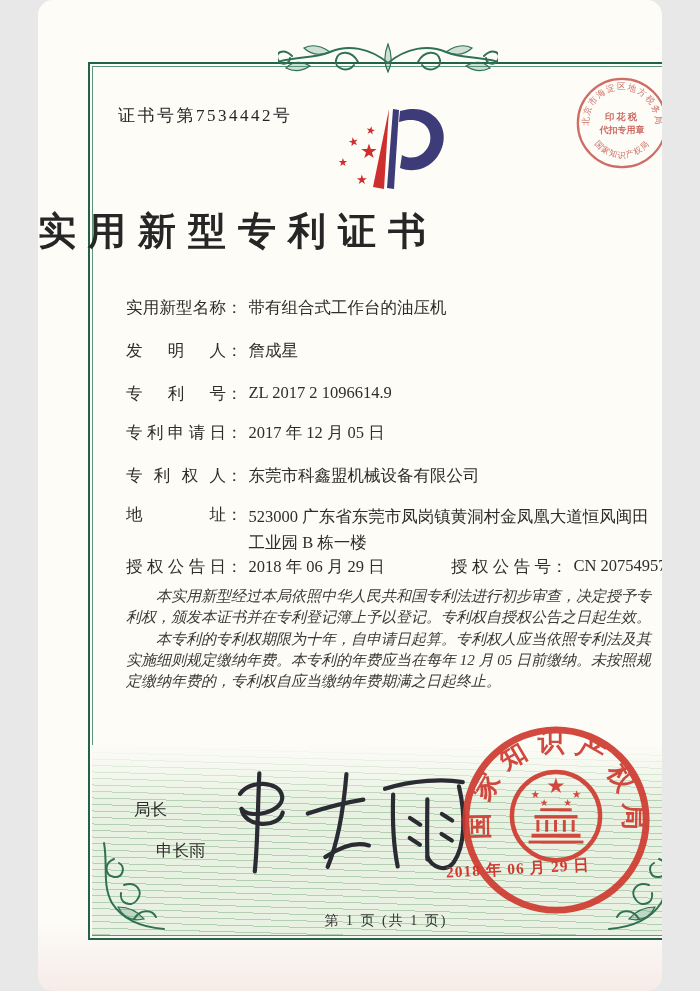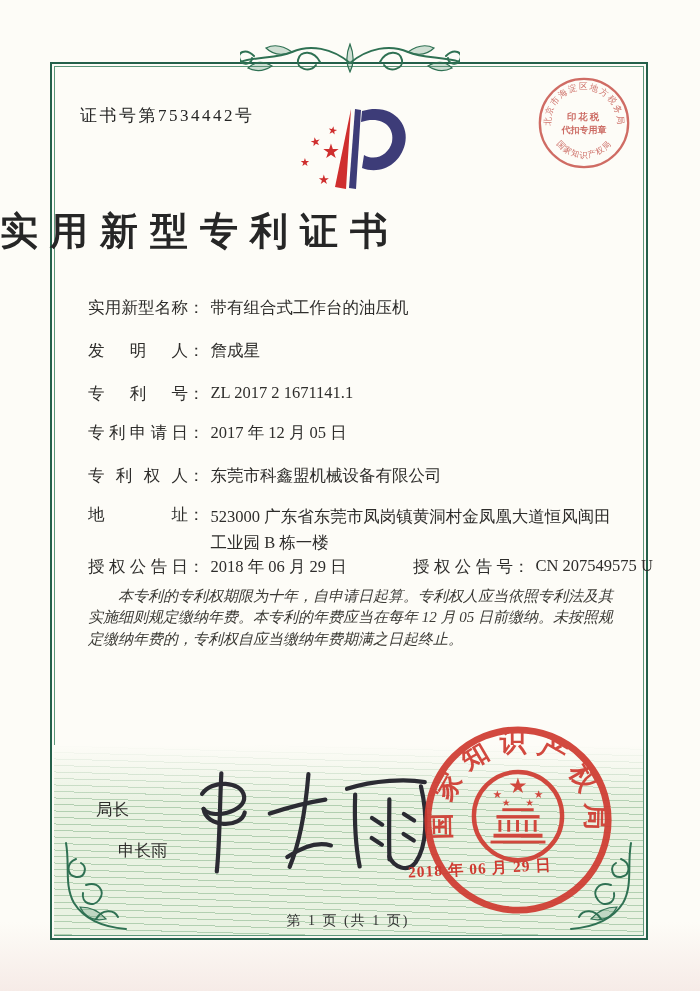--- a/index.html
+++ b/index.html
@@ -1,18 +1,18 @@
 <!DOCTYPE html>
 <html><head>
 <meta charset="utf-8">
 <style>
   html,body{margin:0;padding:0;background:#e8e8e8;}
-  .page{position:relative;width:700px;height:991px;margin:0 auto;overflow:hidden;
+  .page{position:relative;width:624px;height:991px;margin:0 auto;overflow:hidden;
         background:linear-gradient(to bottom,#fdfcf7 0 93%, #f6ebe7 100%);
-        font-family:"Liberation Serif","DejaVu Serif",serif;color:#2e2d2b;}
+        font-family:"Liberation Serif","DejaVu Serif",serif;color:#2e2d2b;border-radius:15px;}
   
   .frame{position:absolute;left:50px;top:62px;width:594px;height:874px;
          border:2px solid #24604a;pointer-events:none;}
   .frame::after{content:"";position:absolute;inset:2px;border:1px solid #5d977a;}
   
   .guilloche{position:absolute;left:54px;top:745px;width:589px;height:190px;
      background-color:#e9f2e2;
      background-image:
        linear-gradient(to bottom,#fdfcf7 0,rgba(253,252,247,0) 58px),
        repeating-linear-gradient(1.6deg, rgba(132,178,136,.55) 0 1px, rgba(132,178,136,0) 1px 6.5px);}
@@ -124,39 +124,40 @@
 
   <h1 class="title">实用新型专利证书</h1>
 
   <div class="frow r0">
     <span class="flabel">实用新型名称</span><span class="fcolon">：</span><span class="fvalue">带有组合式工作台的油压机</span>
   </div>
   <div class="frow r1">
     <span class="flabel">发明人</span><span class="fcolon">：</span><span class="fvalue">詹成星</span>
   </div>
   <div class="frow r2">
-    <span class="flabel">专利号</span><span class="fcolon">：</span><span class="fvalue">ZL 2017 2 1671141.1</span>
+    <span class="flabel">专利号</span><span class="fcolon">：</span><span class="fvalue">ZL 2017 2 1096614.9</span>
   </div>
   <div class="frow r3">
     <span class="flabel">专利申请日</span><span class="fcolon">：</span><span class="fvalue">2017 年 12 月 05 日</span>
   </div>
   <div class="frow r4">
     <span class="flabel">专利权人</span><span class="fcolon">：</span><span class="fvalue">东莞市科鑫盟机械设备有限公司</span>
   </div>
   <div class="frow r5">
     <span class="flabel">地址</span><span class="fcolon">：</span><span class="fvalue wrap">523000 广东省东莞市凤岗镇黄洞村金凤凰大道恒风闽田工业园 B 栋一楼</span>
   </div>
   <div class="frow r6">
     <span class="flabel">授权公告日</span><span class="fcolon">：</span><span class="fvalue">2018 年 06 月 29 日</span>
     <span class="fgroup2">
       <span class="flabel">授权公告号</span><span class="fcolon">：</span><span class="fvalue">CN 207549575 U</span>
     </span>
   </div>
 
   <div class="paras">
+    <p>本实用新型经过本局依照中华人民共和国专利法进行初步审查，决定授予专利权，颁发本证书并在专利登记簿上予以登记。专利权自授权公告之日起生效。</p>
     <p>本专利的专利权期限为十年，自申请日起算。专利权人应当依照专利法及其实施细则规定缴纳年费。本专利的年费应当在每年 12 月 05 日前缴纳。未按照规定缴纳年费的，专利权自应当缴纳年费期满之日起终止。</p>
   </div>
 
   <div class="sig-title">局长</div>
   <div class="sig-name">申长雨</div>
   <svg class="handwriting" viewBox="0 0 250 118">
     <path class="hw" d="M33,10 C30,45 29,80 25,108"></path>
     <path class="hw" d="M13,30 C23,16 53,18 55,34 C56,50 21,56 14,45"></path>
     <path class="hw" d="M14,45 C16,64 51,66 55,50"></path>
     <path class="hw" d="M120,14 C116,48 110,80 98,106"></path>

